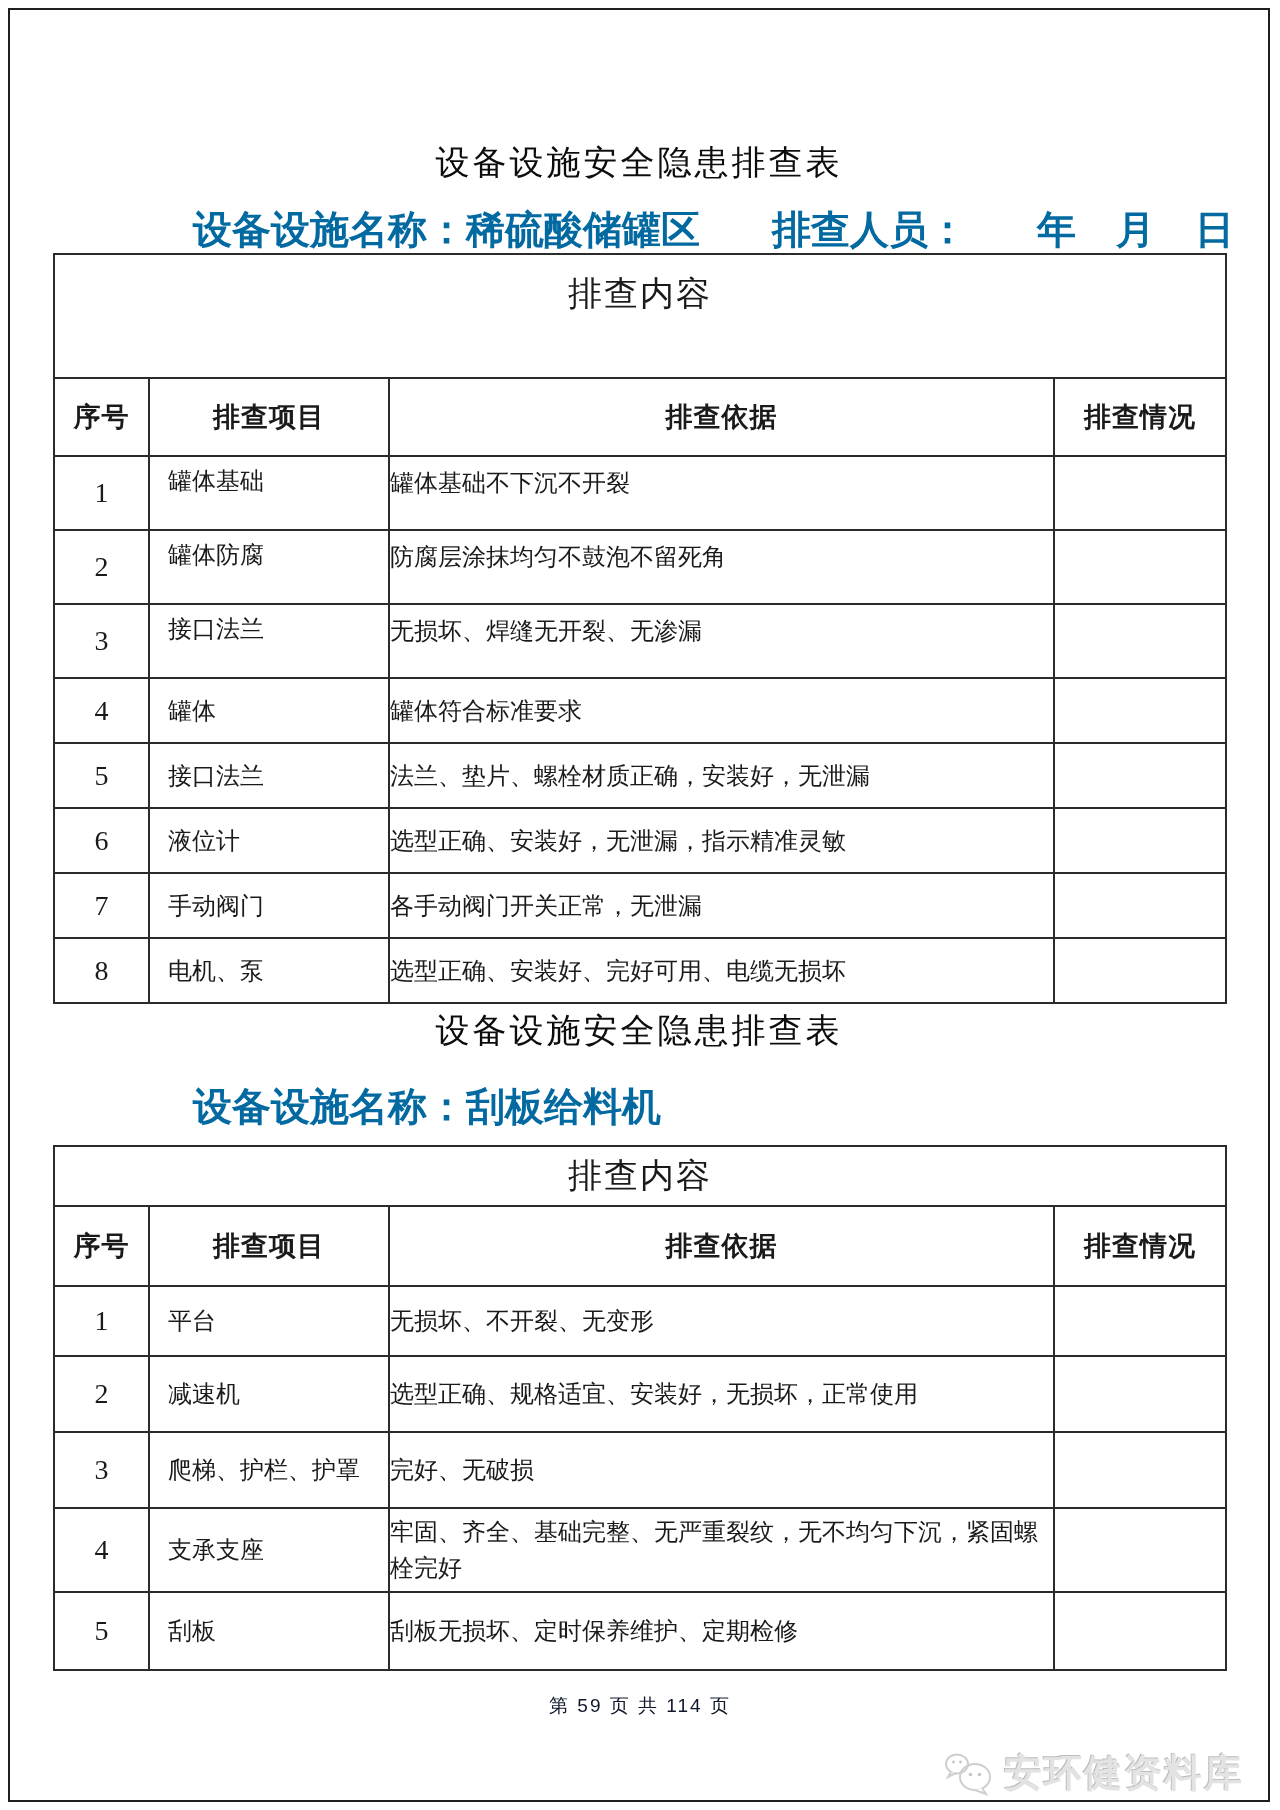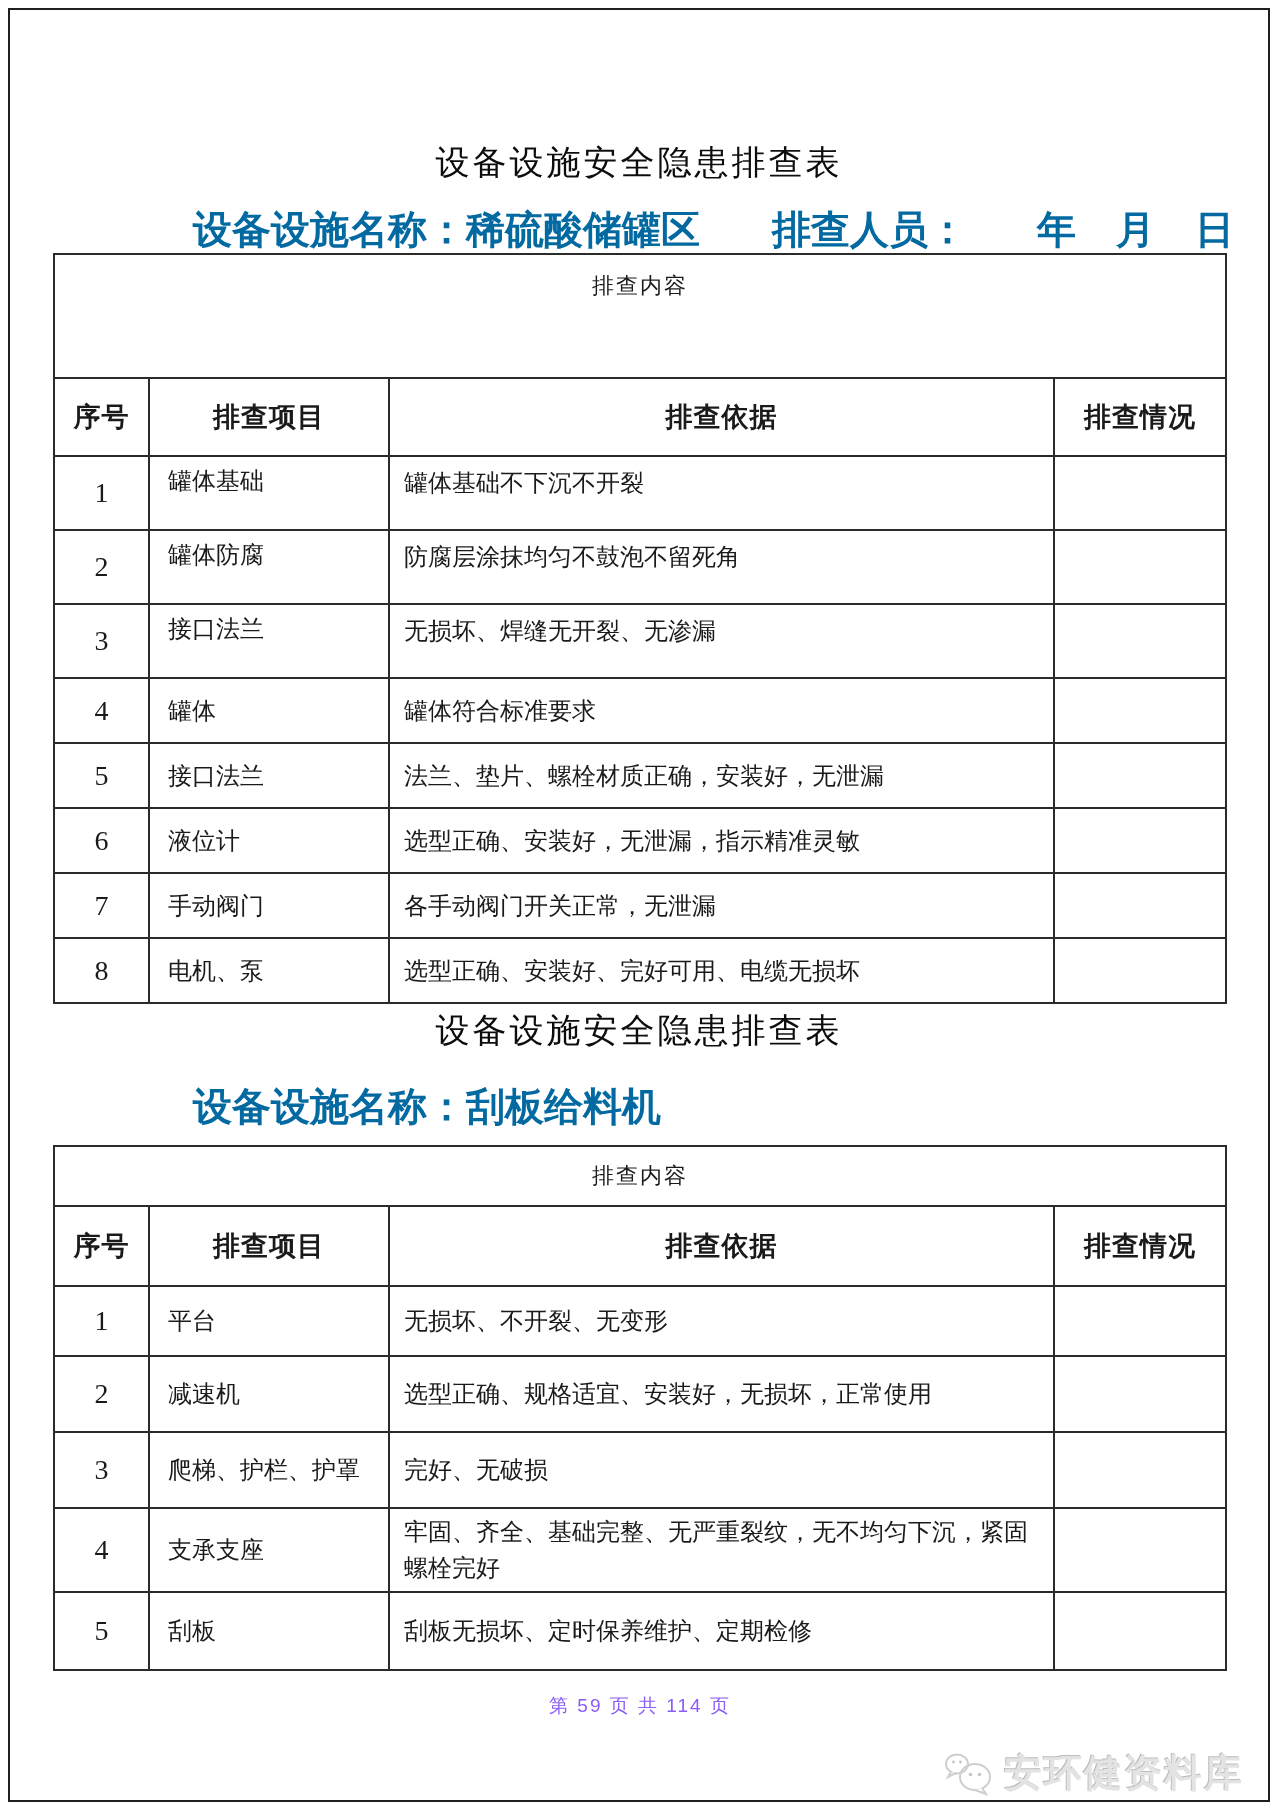--- a/index.html
+++ b/index.html
@@ -37,46 +37,46 @@
   #table2{top:1145px;}
   .inspect-table col.c-no{width:95px;}
   .inspect-table col.c-item{width:240px;}
   .inspect-table col.c-basis{width:665px;}
   .inspect-table col.c-status{width:172px;}
   .inspect-table th,.inspect-table td{
     border:2px solid #2b2b2b;font-weight:400;padding:0;
   }
   .caption-row th{
     height:106px;text-align:center;vertical-align:top;
-    padding-top:16px;font-size:22px;letter-spacing:2px;
+    padding-top:16px;font-size:34px;letter-spacing:2px;
   }
   #table2 .caption-row th{height:58px;vertical-align:middle;padding-top:0;}
   .header-row th{
     height:76px;text-align:center;vertical-align:middle;
     font-size:27px;letter-spacing:1px;font-weight:bold;
   }
   #table2 .header-row th{height:78px;}
   .inspect-table tbody tr{height:65px;}
   #table1 tbody tr:nth-child(-n+3){height:74px;}
   #table2 tbody tr:nth-child(1){height:70px;}
   #table2 tbody tr:nth-child(2){height:76px;}
   #table2 tbody tr:nth-child(3){height:76px;}
   #table2 tbody tr:nth-child(4){height:84px;}
   #table2 tbody tr:nth-child(5){height:78px;}
   td.cell-no{text-align:center;vertical-align:middle;font-size:28px;}
   td.cell-item{padding-left:18px;vertical-align:middle;}
-  td.cell-basis{padding-left:14px;padding-right:10px;vertical-align:middle;line-height:36px;}
+  td.cell-basis{padding-right:10px;vertical-align:middle;line-height:36px;}
   td.cell-status{vertical-align:middle;}
   #table1 tbody tr:nth-child(-n+3) td.cell-item,
   #table1 tbody tr:nth-child(-n+3) td.cell-basis{
     vertical-align:top;padding-top:8px;
   }
   .page-footer{
     position:absolute;top:1693px;left:0;width:1280px;text-align:center;
-    font-size:19px;letter-spacing:2px;color:#8b5cf6;
+    font-size:19px;letter-spacing:2px;color:#0f172a;
     font-family:"Liberation Sans","DejaVu Sans",sans-serif;
   }
   .watermark{
     position:absolute;top:1748px;right:36px;display:flex;align-items:center;gap:6px;
     user-select:none;
   }
   .watermark-text{
     font-family:"Liberation Sans","DejaVu Sans",sans-serif;
     font-size:38px;font-weight:700;letter-spacing:2px;
     color:#e3e3e3;

